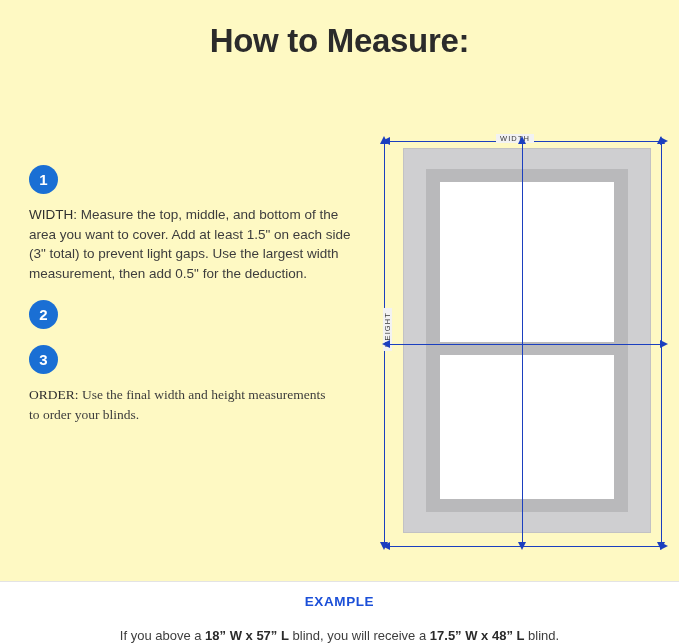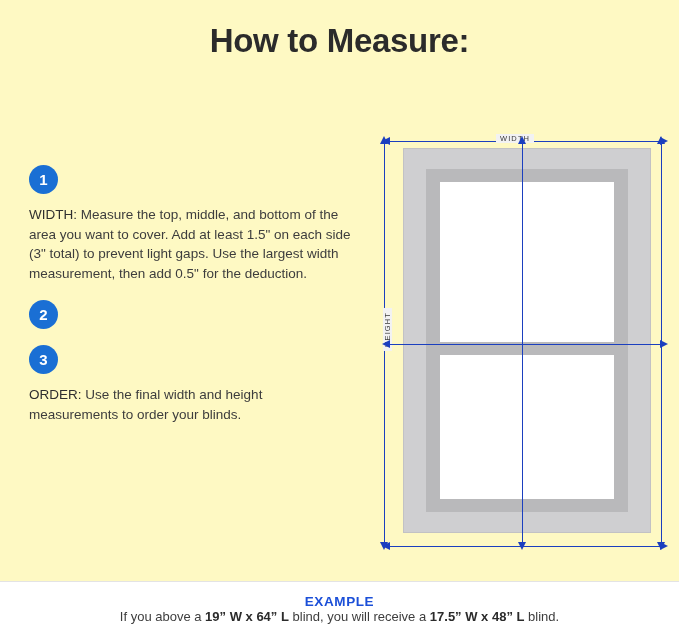--- a/index.html
+++ b/index.html
@@ -77,21 +77,21 @@
     color: #3d3d3d;
     max-width: 325px;
   }
   .step-label {
     font-weight: normal;
     color: #2f2f2f;
   }
   .step2 { margin-top: 5px; }
   .step3 { margin-top: 15px; }
   .step2-text { max-width: 320px; }
-  .step3-text { max-width: 300px; }
+  .step3-text { max-width: 300px; font-family: Liberation Serif, serif; }
 
   
   .diagram {
     position: absolute;
     left: 378px;
     top: 132px;
     width: 290px;
     height: 425px;
   }
   .win-outer {
@@ -193,21 +193,21 @@
     height: 63px;
     text-align: center;
     padding-top: 12px;
     box-sizing: border-box;
   }
   .footer-title {
     font-size: 13.5px;
     font-weight: bold;
     color: #1b4fd8;
     letter-spacing: 0.6px;
-    margin-bottom: 0;
+    margin-bottom: 19px;
   }
   .footer-text {
     font-size: 13px;
     color: #3d3d3d;
   }
   .footer-text b { font-weight: bold; color: #2b2b2b; }
 </style>
 </head>
 <body>
 
@@ -267,16 +267,16 @@
     <div class="arrow arrow-down" style="left:140px; top:410px;"></div>
 
     <div class="dim-line h-line" style="left:6px; top:212px; width:278px;"></div>
     <div class="arrow arrow-left" style="left:4px; top:208px;"></div>
     <div class="arrow arrow-right" style="left:282px; top:208px;"></div>
 
   </div>
 
   <div class="footer">
     <div class="footer-title">EXAMPLE</div>
-    <div class="footer-text"><span>If you above a </span><b>19” W x 64” L</b><span> blind, you will receive a </span><b>17.5” W x 48” L</b><span> blind.</span></div>
+    <div class="footer-text"><span>If you above a </span><b>18” W x 57” L</b><span> blind, you will receive a </span><b>17.5” W x 48” L</b><span> blind.</span></div>
   </div>
 
 </div>
 
 </body></html>

